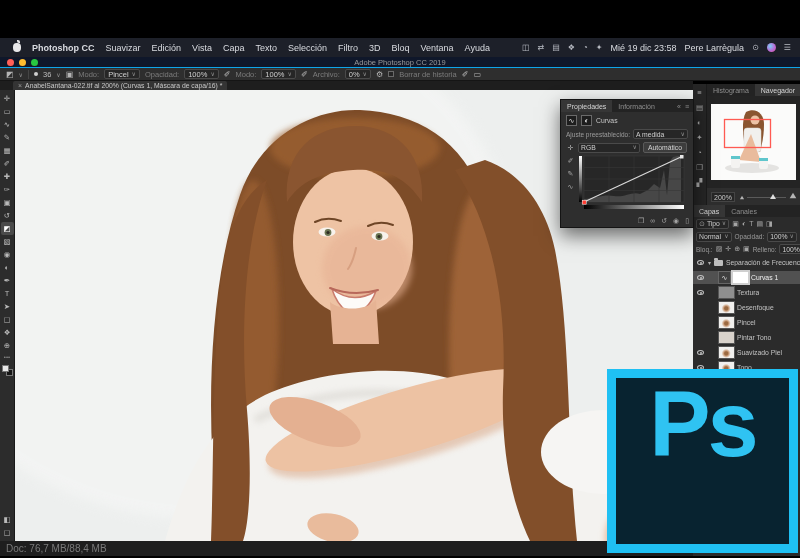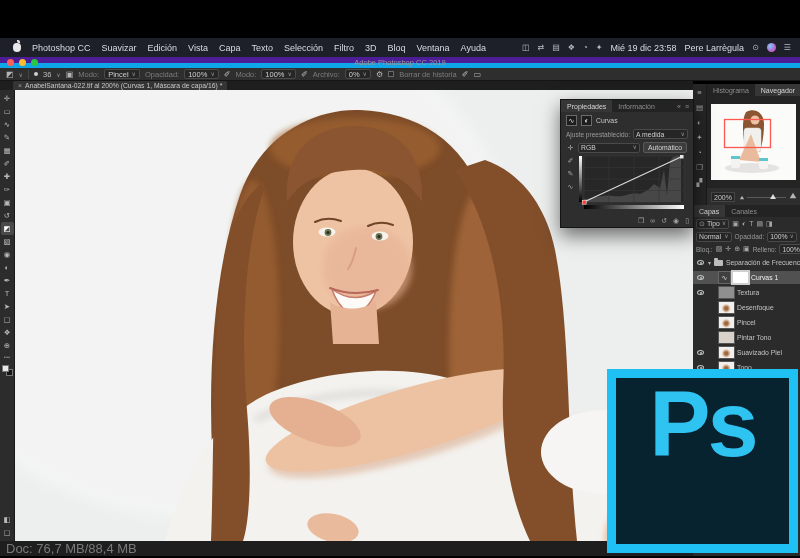--- a/index.html
+++ b/index.html
@@ -4,32 +4,32 @@
 <style>
   * { margin:0; padding:0; box-sizing:border-box; }
   html,body { background:#000; }
   body { font-family:"Liberation Sans", sans-serif; -webkit-font-smoothing:antialiased; }
   #stage { position:relative; width:800px; height:558px; background:#000; overflow:hidden; }
 
   
   .menubar { position:absolute; left:0; top:38px; width:800px; height:19px; background:#1d2029;
              display:flex; align-items:center; justify-content:space-between; color:#d9dbe0; font-size:9px; }
   .menubar-left { display:flex; align-items:center; gap:11px; padding-left:13px; }
-  .menubar-left .app { font-weight:normal; }
+  .menubar-left .app { font-weight:bold; }
   .menubar-right { display:flex; align-items:center; gap:8px; padding-right:9px; }
   .apple { width:8px; height:9px; background:#e8e8ea; border-radius:45% 45% 48% 48%; position:relative; }
   .apple::before { content:''; position:absolute; right:1px; top:-3px; width:3px; height:3px;
                    background:#e8e8ea; border-radius:0 70% 0 70%; }
   .mb-ico { font-size:8px; color:#b9bcc4; }
   .siri { width:9px; height:9px; border-radius:50%;
           background:radial-gradient(circle at 35% 35%, #7ad0f5, #b86bd6 55%, #e0508a); }
 
   
-  .titlebar { position:absolute; left:0; top:57px; width:800px; height:11px; background:#4c1d95;
-              border-bottom:5px solid #0ea5e9; }
+  .titlebar { position:absolute; left:0; top:57px; width:800px; height:11px; background:#0f172a;
+              border-bottom:1px solid #0ea5e9; }
   .lights { position:absolute; left:7px; top:2px; display:flex; gap:5px; }
   .light { width:7px; height:7px; border-radius:50%; }
   .light.red{ background:#ff5f57; } .light.yellow{ background:#febc2e; } .light.green{ background:#28c840; }
   .wtitle { position:absolute; left:0; right:0; top:1px; text-align:center; font-size:7.5px; color:#9a9a9a; }
 
   
   .optionsbar { position:absolute; left:0; top:68px; width:800px; height:13px; background:#2e2e2e;
                 border-bottom:1px solid #151515; display:flex; align-items:center; gap:5px;
                 padding:0 6px; font-size:7.5px; color:#bdbdbd; white-space:nowrap; }
   .ob-box { background:#262626; border:1px solid #4a4a4a; border-radius:2px; padding:0 3px;
@@ -57,21 +57,21 @@
   .swatches { position:relative; width:11px; height:11px; margin-top:3px; }
   .swatch { position:absolute; width:7px; height:7px; border:1px solid #777; }
   .swatch.fg { left:0; top:0; background:#e9e9e9; z-index:2; }
   .swatch.bg { right:0; bottom:0; background:#151515; }
 
   
   .canvas { position:absolute; left:15px; top:90px; width:678px; height:451px; background:#edefee; overflow:hidden; }
 
   
   .statusbar { position:absolute; left:0; top:541px; width:693px; height:15px; background:#1e1e1e;
-               display:flex; align-items:center; padding-left:6px; font-size:13px; color:#7a7a7a; }
+               display:flex; align-items:center; padding-left:6px; font-size:10px; color:#7a7a7a; }
 
   
   .dockbg { position:absolute; left:693px; top:84px; width:107px; height:472px; background:#282828; border-left:1px solid #191919; }
   .iconstrip { position:absolute; left:693px; top:84px; width:14px; height:121px; background:#262626;
                border-right:1px solid #1b1b1b; display:flex; flex-direction:column; align-items:center; gap:6px; padding-top:4px; }
   .strip-ico { font-size:7.5px; color:#a9a9a9; }
 
   .panel-tabs { display:flex; align-items:stretch; height:12px; background:#232323; font-size:7px; color:#8e8e8e; }
   .panel-tab { padding:0 6px; display:flex; align-items:center; }
   .panel-tab.active { background:#363636; color:#d6d6d6; }

